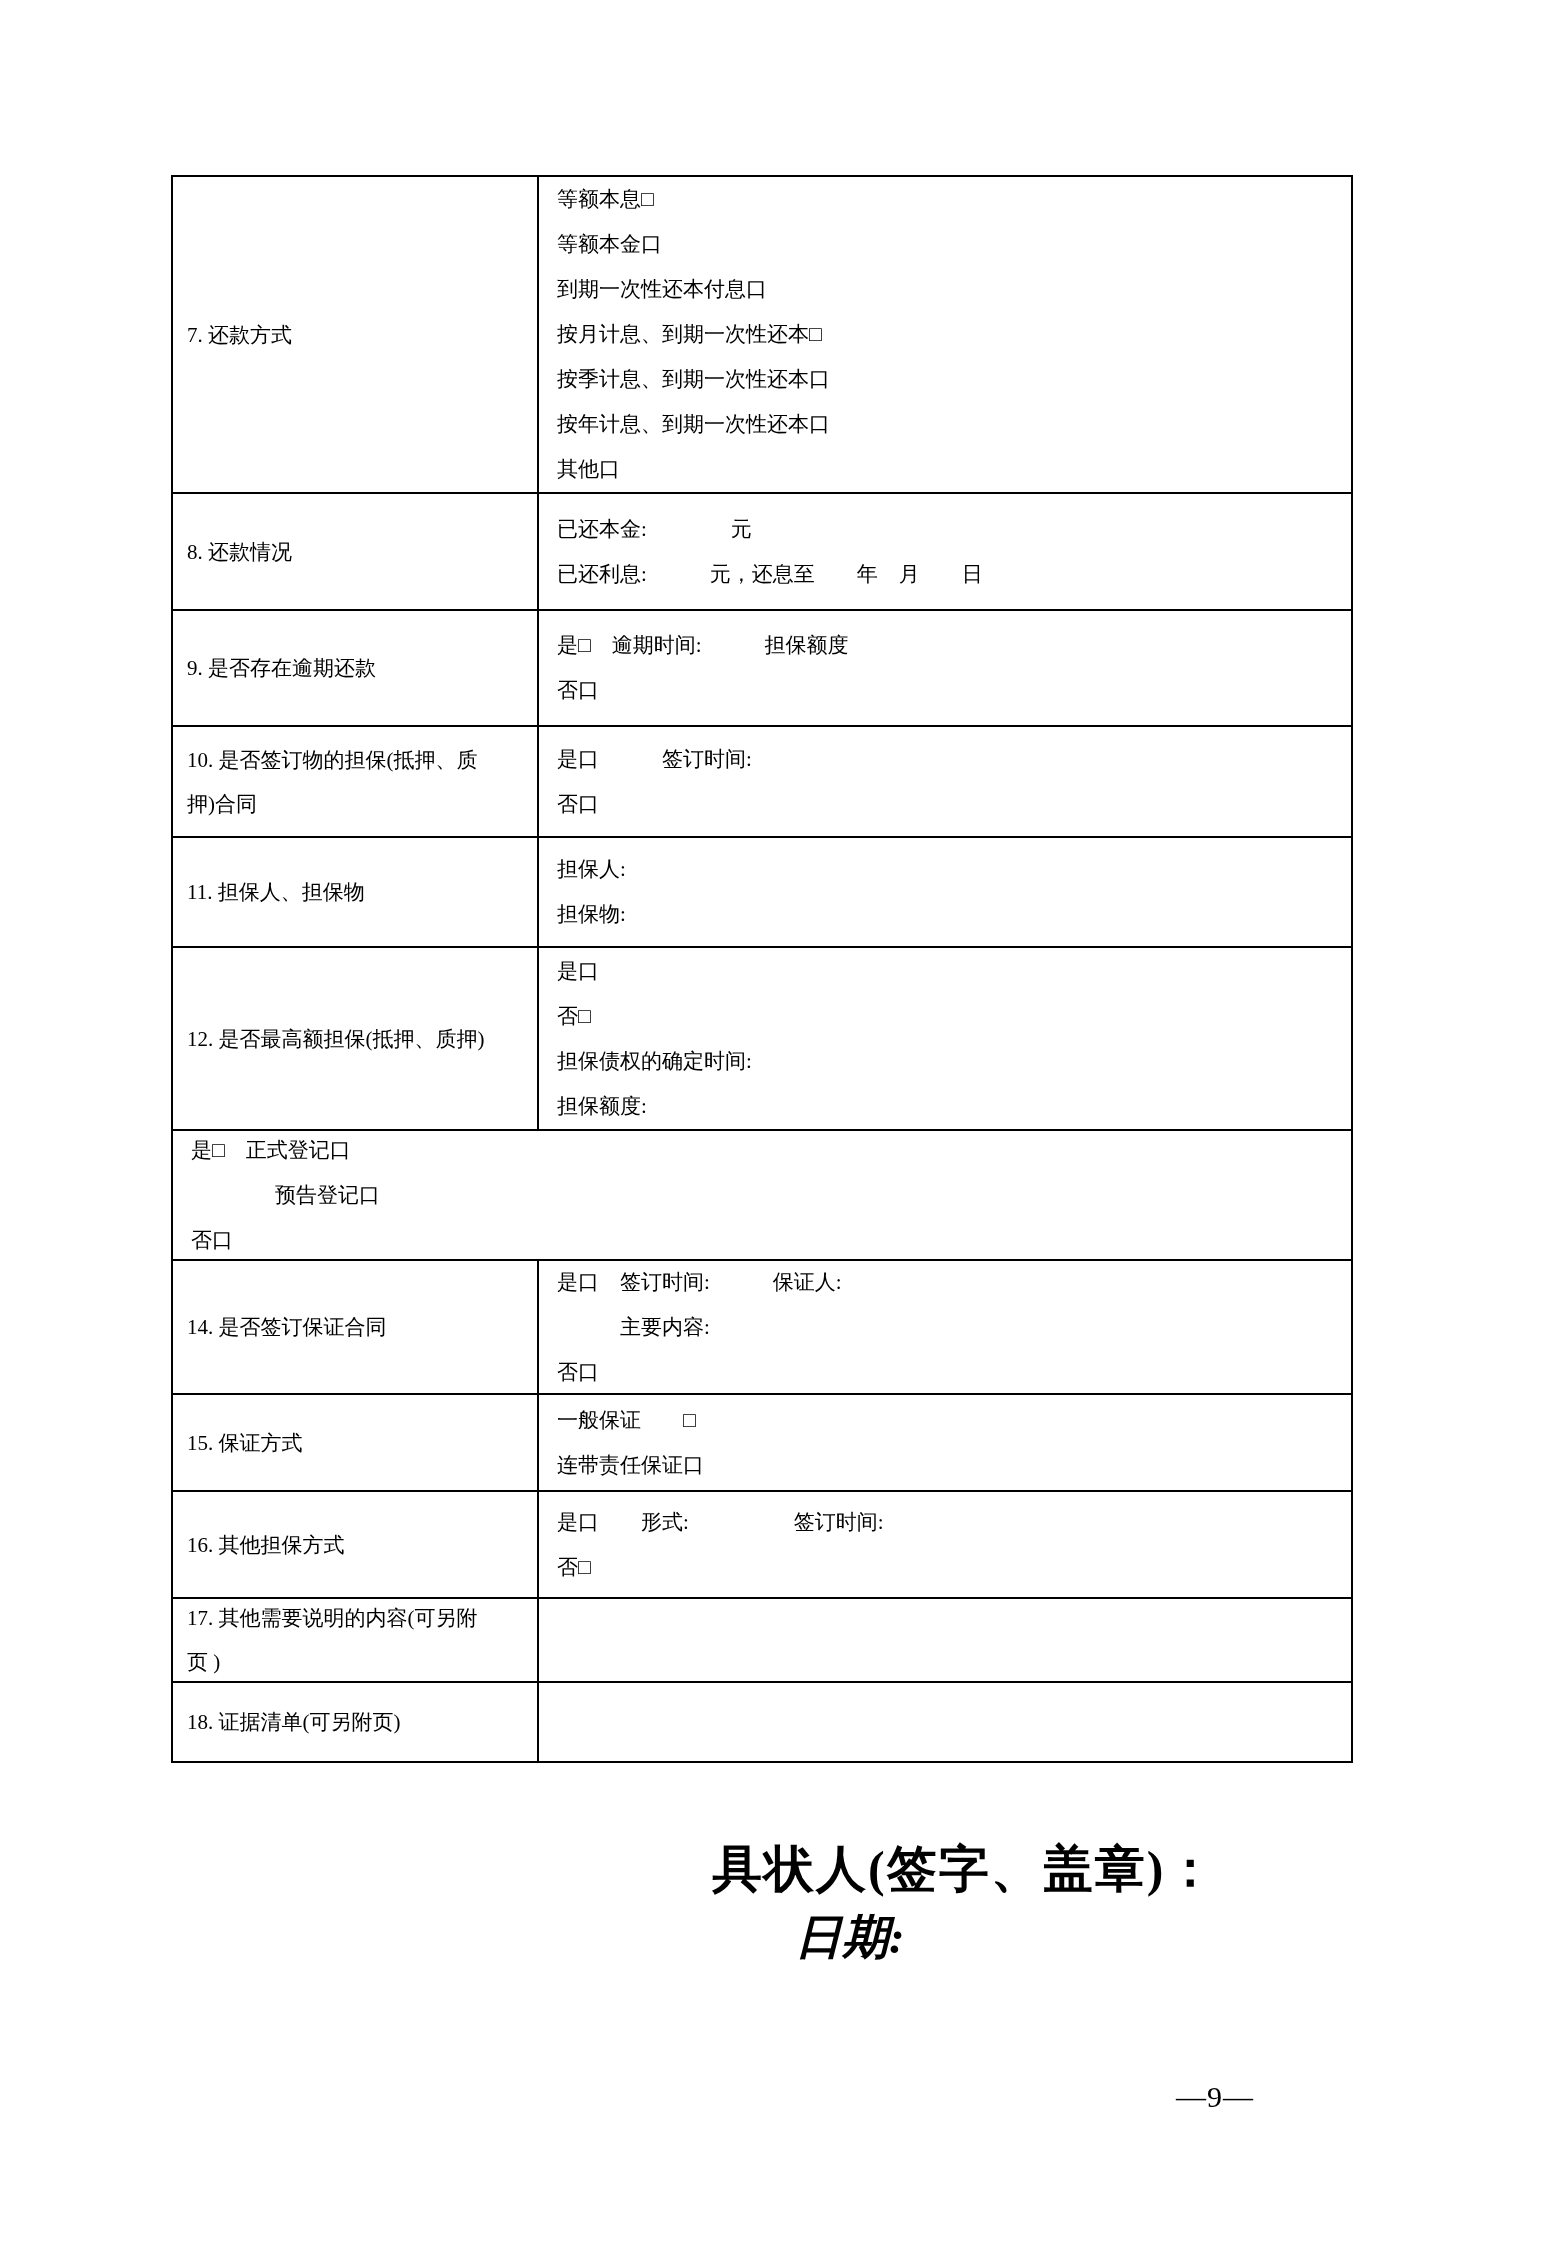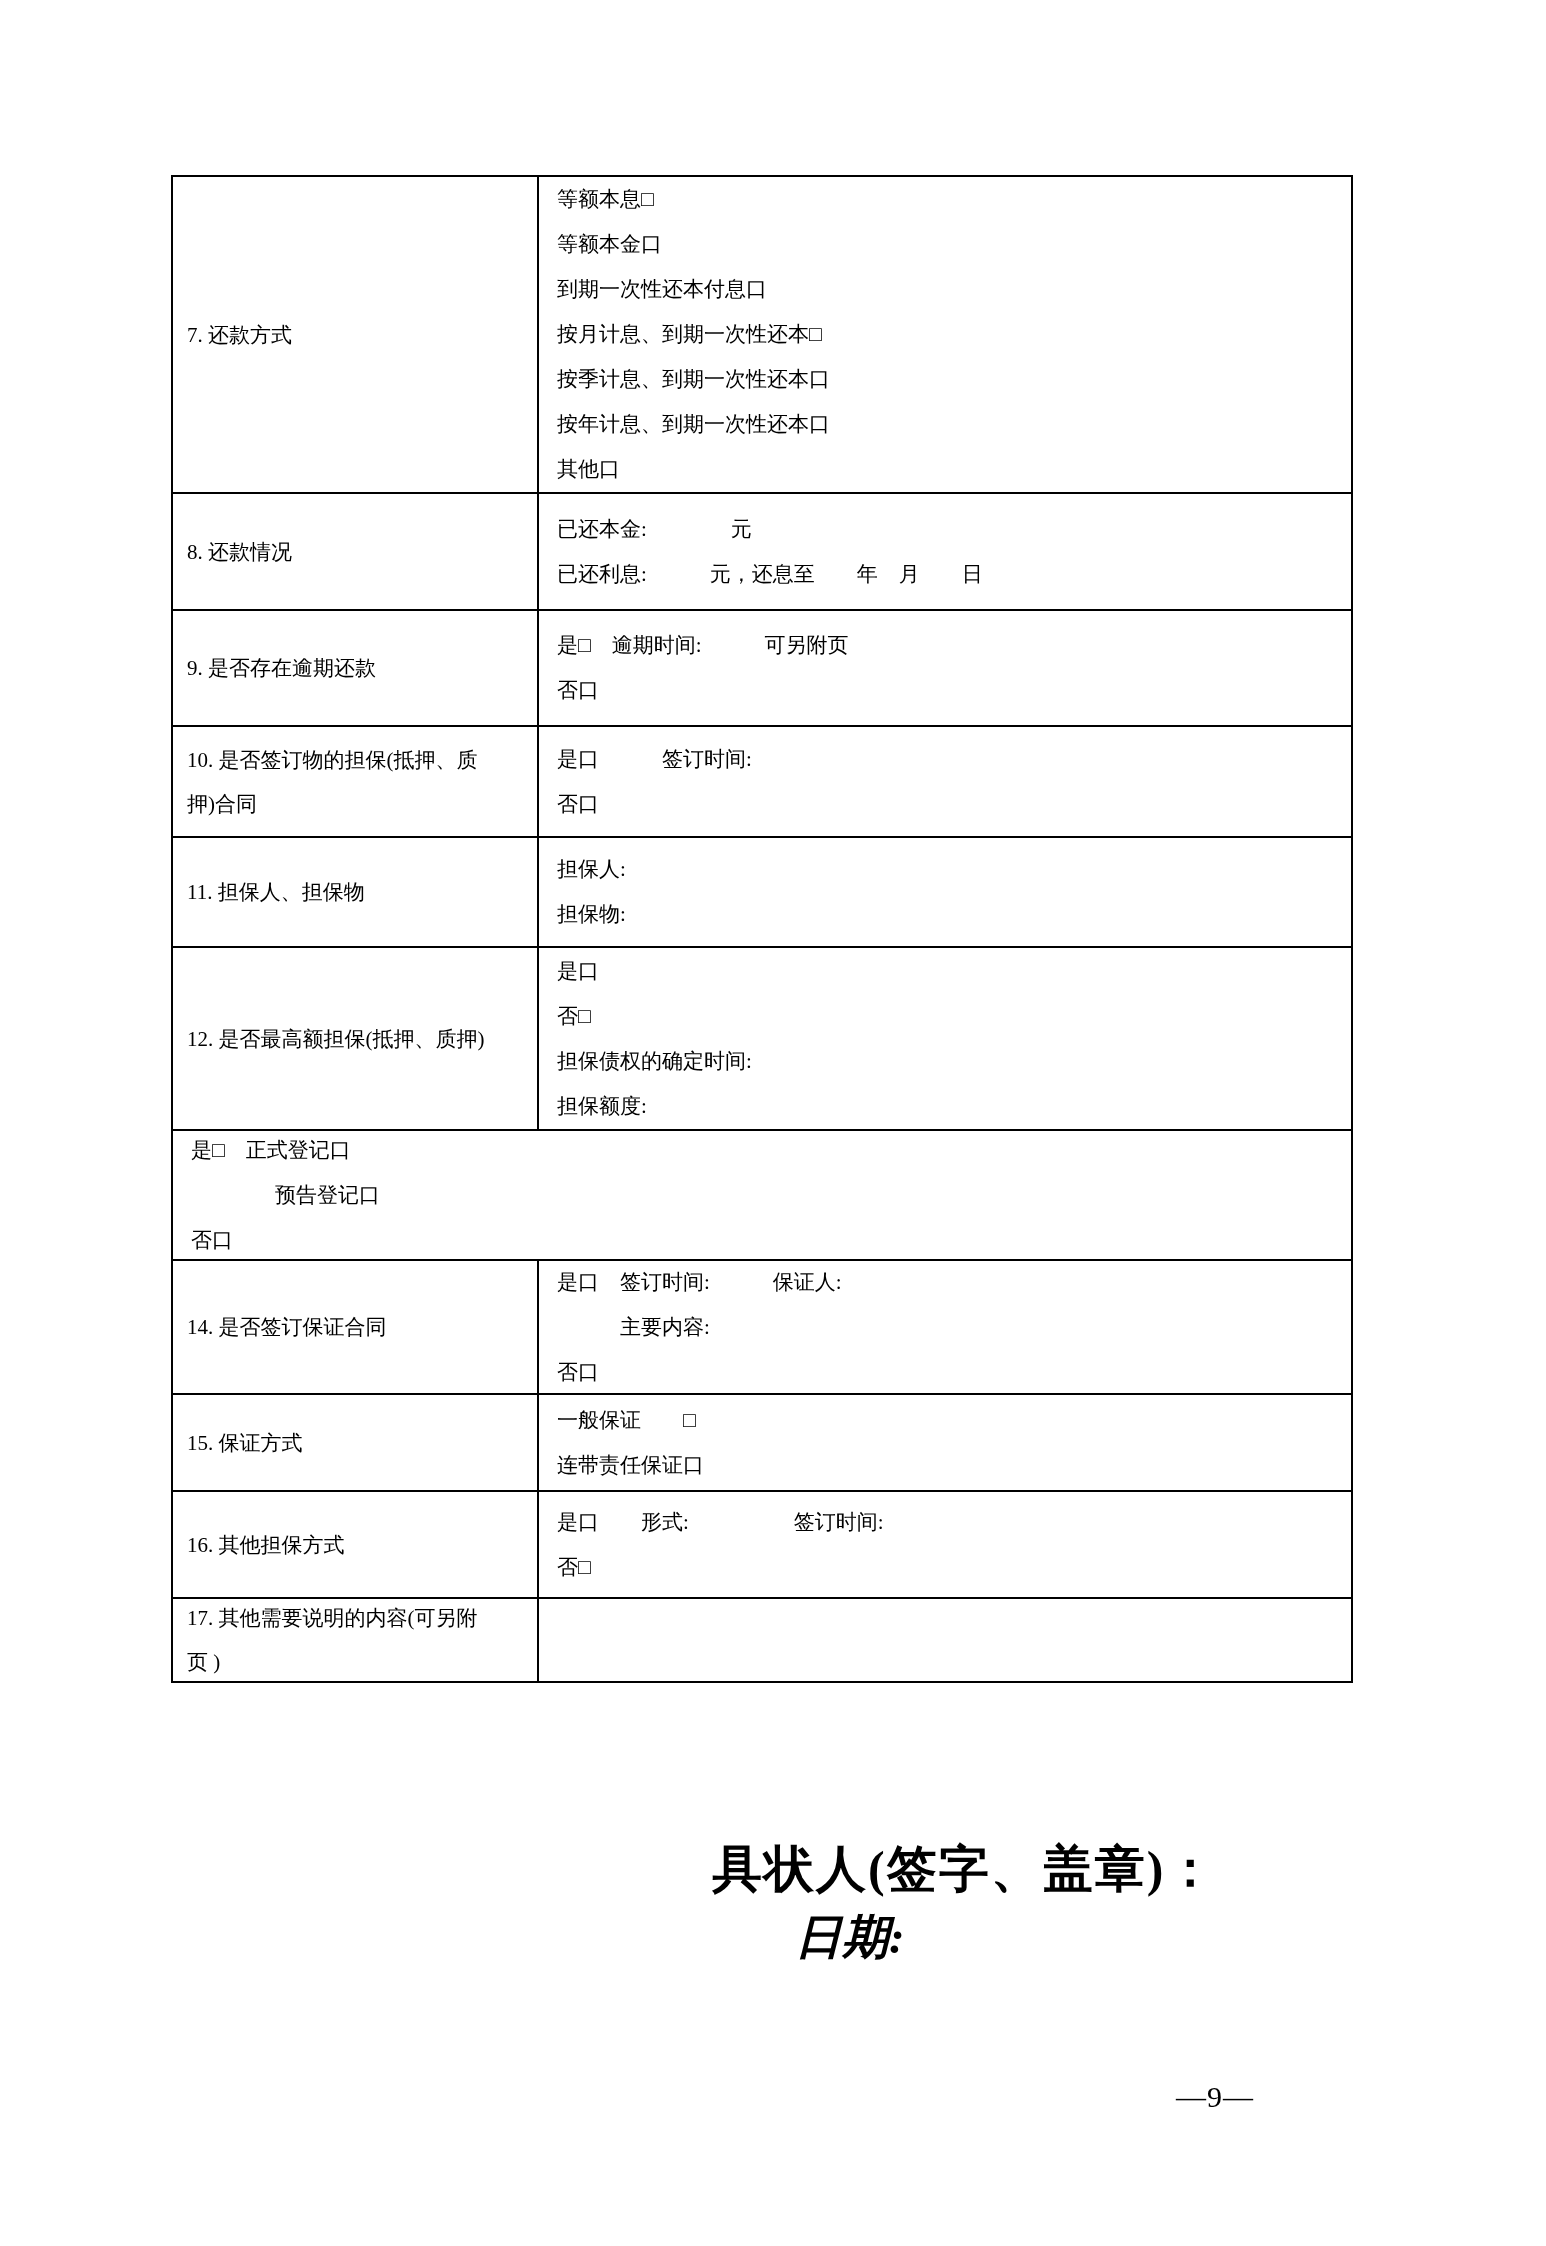--- a/index.html
+++ b/index.html
@@ -92,21 +92,21 @@
       <div class="cell content-cell">
         <div class="line content-line">已还本金:　　　　元</div>
         <div class="line content-line">已还利息:　　　元，还息至　　年　月　　日</div>
       </div>
     </div>
     <div class="form-row" style="height: 116px;">
       <div class="cell label-cell">
         <div class="line label-line">9. 是否存在逾期还款</div>
       </div>
       <div class="cell content-cell">
-        <div class="line content-line">是□　逾期时间:　　　可另附页</div>
+        <div class="line content-line">是□　逾期时间:　　　担保额度</div>
         <div class="line content-line">否口</div>
       </div>
     </div>
     <div class="form-row" style="height: 111px;">
       <div class="cell label-cell">
         <div class="line label-line">10. 是否签订物的担保(抵押、质</div>
         <div class="line label-line">押)合同</div>
       </div>
       <div class="cell content-cell">
         <div class="line content-line">是口　　　签订时间:</div>
@@ -168,19 +168,25 @@
         <div class="line content-line">否□</div>
       </div>
     </div>
     <div class="form-row" style="height: 84px;">
       <div class="cell label-cell">
         <div class="line label-line">17. 其他需要说明的内容(可另附</div>
         <div class="line label-line">页 )</div>
       </div>
       <div class="cell content-cell"></div>
     </div>
+    <div class="form-row" style="height: 80px;">
+      <div class="cell label-cell">
+        <div class="line label-line">18. 证据清单(可另附页)</div>
+      </div>
+      <div class="cell content-cell"></div>
+    </div>
   </div>
 
 <div class="signer-label">具状人(签字、盖章)：</div>
 
 <div class="date-label">日期:</div>
 
 <div class="page-number">—9—</div>
 
 </body></html>

